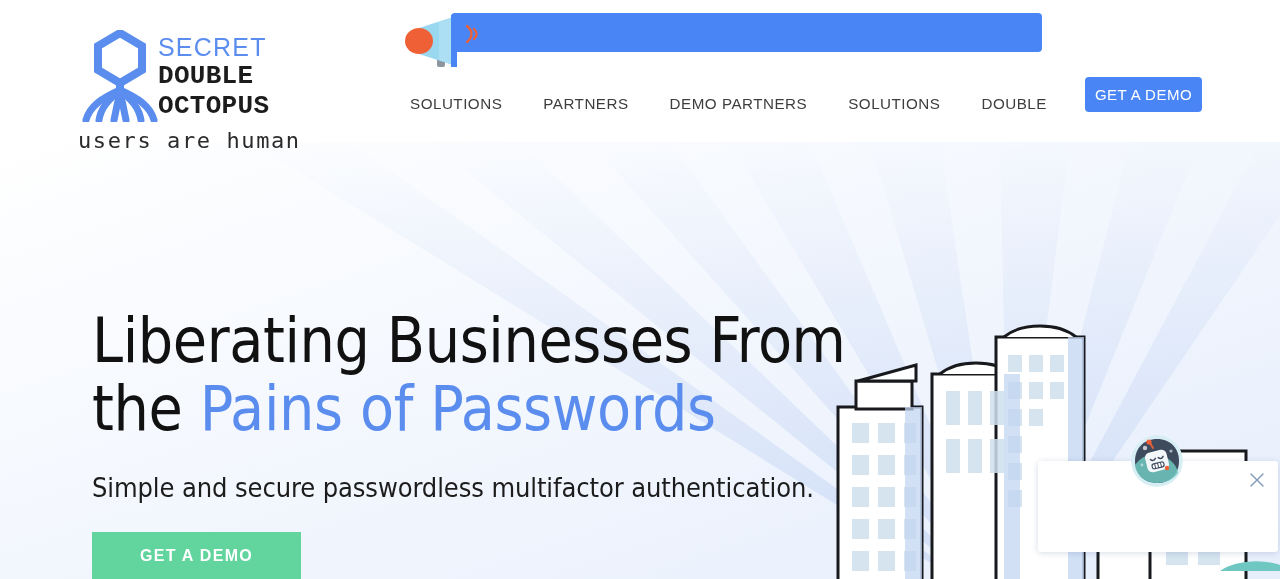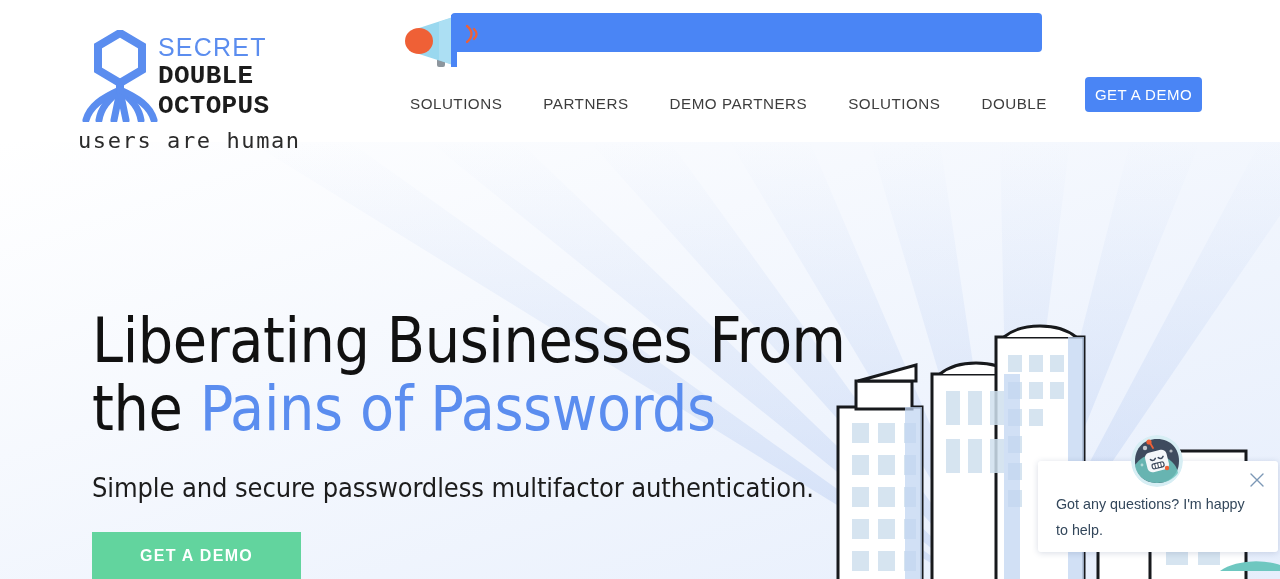--- a/index.html
+++ b/index.html
@@ -263,21 +263,20 @@
       <div><span>the </span><span class="accent">Pains of Passwords</span></div>
     </div>
     <div class="sub">Simple and secure passwordless multifactor authentication.</div>
   </div>
 
   <div class="hero-cta">GET A DEMO</div>
 </div>
 
 <div class="chat">
   <div class="chat-bubble">
-    <div class="chat-msg">Got any questions? I'm happy to help.</div>
     <svg class="chat-close" viewBox="0 0 18 18">
       <path d="M3 3 L15 15 M15 3 L3 15" stroke="#7c98b6" stroke-width="1.4" fill="none" stroke-linecap="round"></path>
     </svg>
   </div>
   <div class="chat-avatar">
     <svg viewBox="0 0 52 52">
       <circle cx="26" cy="26" r="26" fill="#d7eef4"></circle>
       <path d="M26 4 C40 4 48 14 48 26 C48 40 38 48 26 48 C13 48 4 39 4 26 C4 13 13 4 26 4 Z" fill="#3e4b5e"></path>
       <path d="M4 30 C10 22 18 18 28 20 C38 22 46 30 47 38 C42 45 34 48 26 48 C14 48 5 40 4 30 Z" fill="#6ec7c0" opacity=".85"></path>
       <circle cx="14" cy="13" r="2.2" fill="#ffffff" opacity=".7"></circle>

